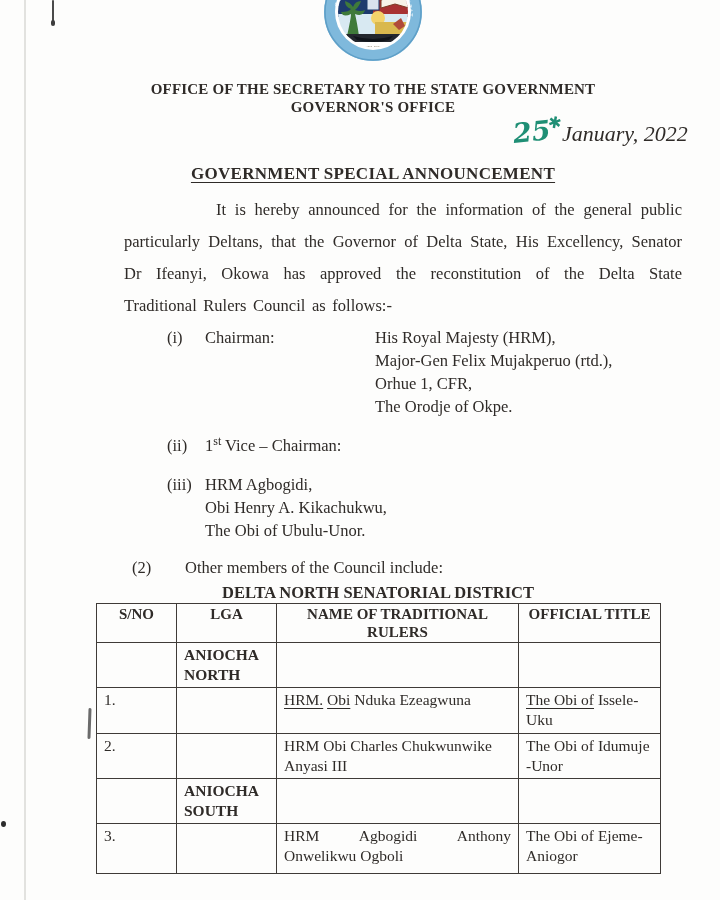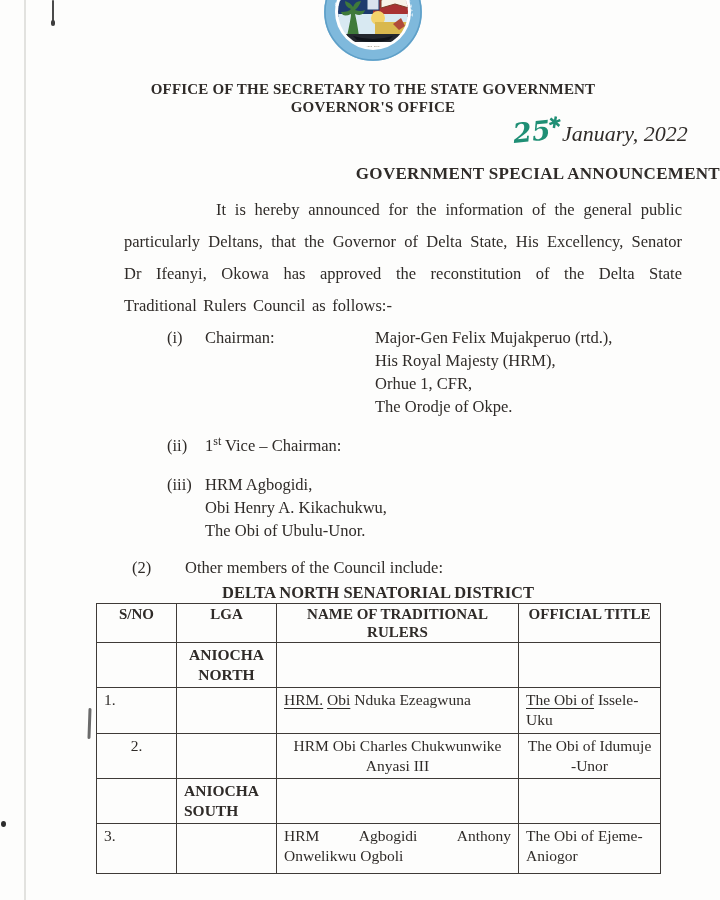--- a/index.html
+++ b/index.html
@@ -31,23 +31,23 @@
     font-style:italic;font-size:27px;line-height:27px;
     transform:rotate(-6deg);
     font-weight:bold;
   }
   .date-star{
     display:inline-block;position:relative;top:-13px;left:-3px;
     font-size:16px;line-height:16px;transform:rotate(10deg);
   }
   .date-rest{font-style:italic;font-size:22px;margin-left:-2px;}
   .doc-title{
-    margin-top:4px;text-align:right;
+    margin-top:4px;text-align:center;
     font-weight:bold;font-size:17px;line-height:20px;letter-spacing:.3px;
-    text-underline-offset:3px;
+    text-decoration:underline;text-underline-offset:3px;
   }
   .intro{
     margin:10px 38px 0 98px;
     font-size:16.5px;line-height:32px;
     text-align:justify;text-indent:92px;
     word-spacing:2.5px;
   }
   .appointments{margin:4px 0 0 141px;}
   .appt{display:grid;grid-template-columns:38px 170px 1fr;font-size:16.5px;line-height:23px;margin-bottom:16px;}
   .appt .val div{white-space:nowrap;}
@@ -60,21 +60,21 @@
     margin:1px 0 0 70px;width:564px;
     border-collapse:collapse;table-layout:fixed;
     font-size:15.5px;line-height:20px;
   }
   table.rulers th,table.rulers td{
     border:1.6px solid #3f3b38;
     padding:2px 7px;vertical-align:top;
     overflow:hidden;
   }
   table.rulers th{font-size:15px;line-height:18px;font-weight:bold;text-align:center;padding:1px 2px;}
-  tr.h38{height:38px;} tr.h42{height:42px;text-align:center;} tr.h46{height:46px;} tr.h50{height:50px;}
+  tr.h38{height:38px;} tr.h42{height:42px;} tr.h46{height:46px;} tr.h50{height:50px;}
   td.lga-cell{font-weight:bold;}
   .u{text-decoration:underline;text-underline-offset:3px;}
   .jrow{display:flex;justify-content:space-between;}
 </style>
 </head>
 <body>
 
 <div class="page">
 
   <div class="seam"></div>
@@ -132,22 +132,22 @@
     <div class="doc-title">GOVERNMENT SPECIAL ANNOUNCEMENT</div>
 
     <p class="intro">It is hereby announced for the information of the general public particularly Deltans, that the Governor of Delta State, His Excellency, Senator Dr Ifeanyi, Okowa has approved the reconstitution of the Delta State Traditional Rulers Council as follows:-</p>
 
     <div class="appointments">
 
       <div class="appt">
         <span>(i)</span>
         <span><span>Chairman:</span><span></span></span>
         <div class="val">
+          <div>His Royal Majesty (HRM),</div>
           <div>Major-Gen Felix Mujakperuo (rtd.),</div>
-          <div>His Royal Majesty (HRM),</div>
           <div>Orhue 1, CFR,</div>
           <div>The Orodje of Okpe.</div>
         </div>
       </div>
 
       <div class="appt">
         <span>(ii)</span>
         <span><span>1</span><sup>st</sup><span> Vice – Chairman:</span></span>
       </div>
 

